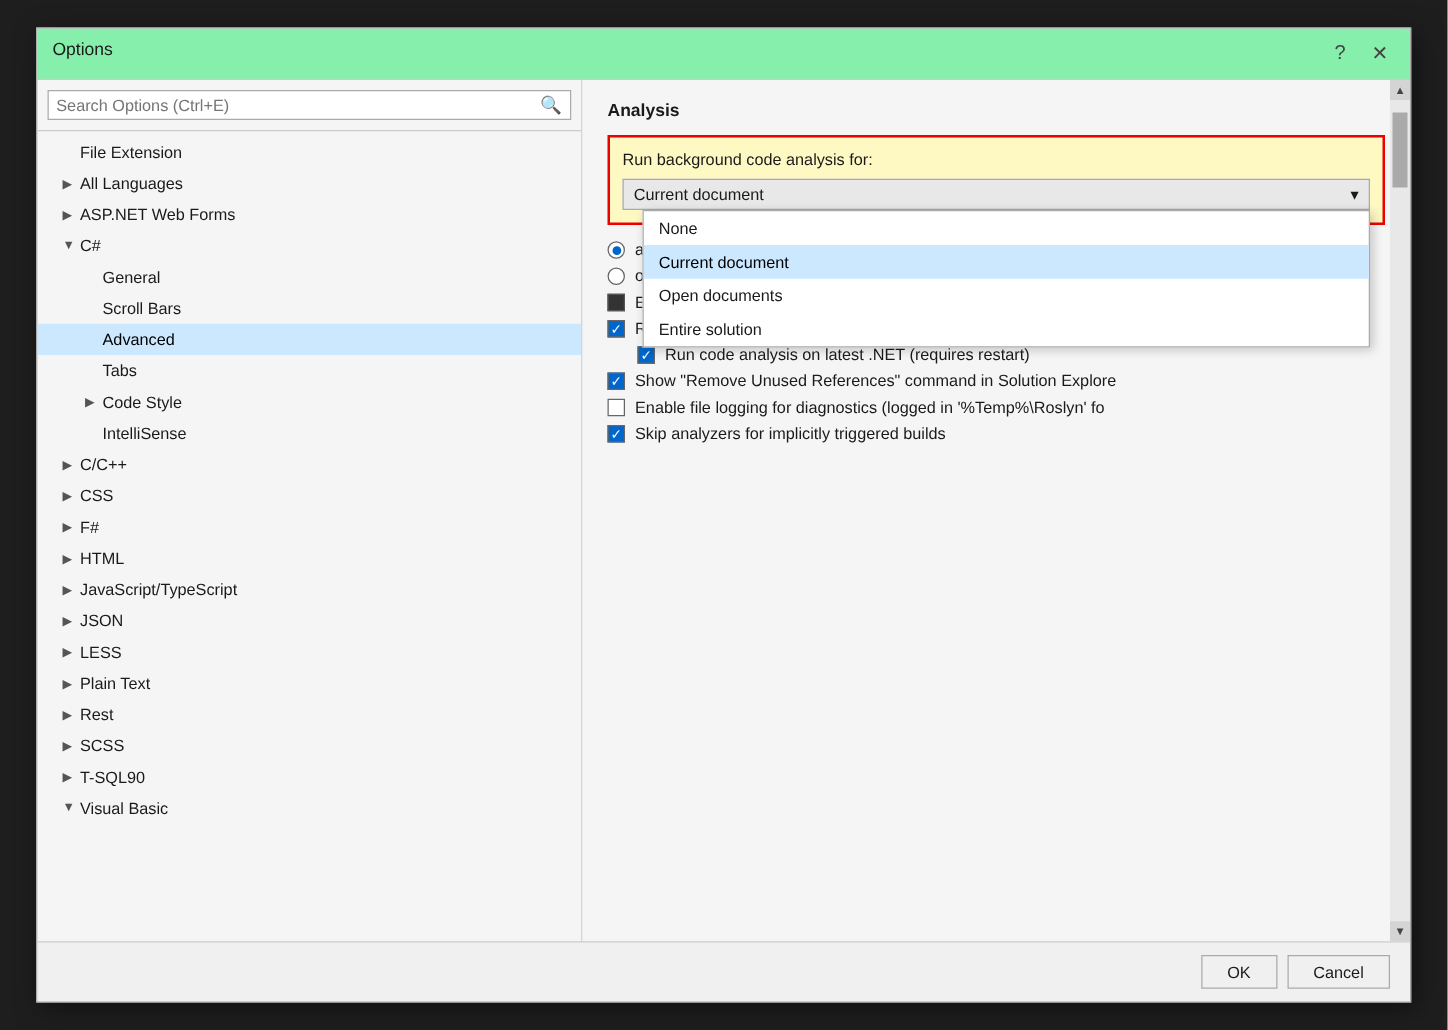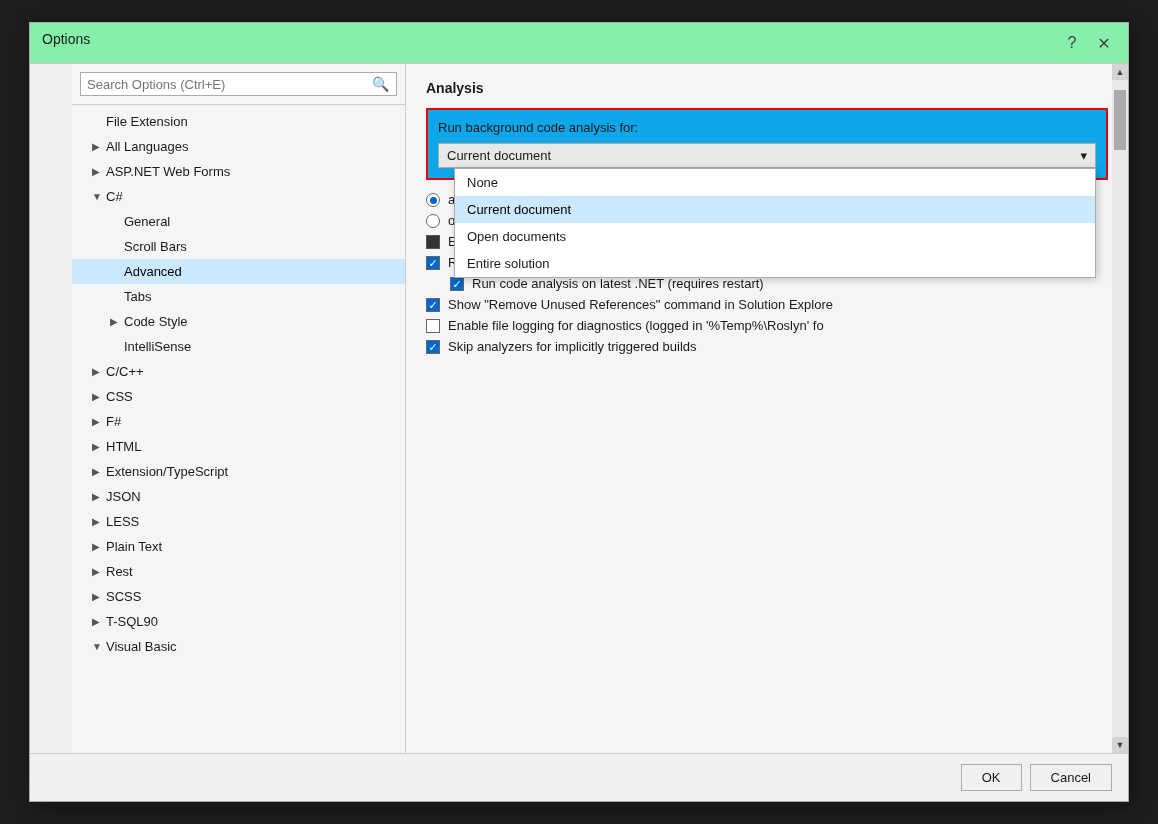--- a/index.html
+++ b/index.html
@@ -50,27 +50,26 @@
       display: flex;
       align-items: center;
       justify-content: center;
     }
     .dialog-body {
       display: flex;
       flex: 1;
       overflow: hidden;
     }
     .sidebar {
-      width: 334px;
+      width: 436px;
       background: #f5f5f5;
       border-right: 1px solid #ccc;
       display: flex;
       flex-direction: column;
       overflow: hidden;
-      margin-left: 42px;
     }
     .search-box {
       padding: 8px;
       border-bottom: 1px solid #ccc;
     }
     .search-input-wrapper {
       display: flex;
       align-items: center;
       border: 1px solid #aaa;
       background: white;
@@ -172,21 +171,21 @@
       background: #aaa;
       margin: 0 2px;
       position: absolute;
       top: 10px;
     }
     
     .dropdown-section {
       border: 2px solid #e00;
       padding: 10px;
       margin-bottom: 12px;
-      background: #0ea5e9;
+      background: #fef9c3;
     }
     .dropdown-label {
       font-size: 13px;
       color: #1a1a1a;
       margin-bottom: 8px;
     }
     .dropdown-trigger {
       display: flex;
       align-items: center;
       justify-content: space-between;
@@ -402,21 +401,21 @@
           </div>
           <div class="tree-item">
             <div class="tree-item-row indent-1">
               <span class="expand-arrow">▶ </span>
               <span>HTML</span>
             </div>
           </div>
           <div class="tree-item">
             <div class="tree-item-row indent-1">
               <span class="expand-arrow">▶ </span>
-              <span>Extension/TypeScript</span>
+              <span>JavaScript/TypeScript</span>
             </div>
           </div>
           <div class="tree-item">
             <div class="tree-item-row indent-1">
               <span class="expand-arrow">▶ </span>
               <span>JSON</span>
             </div>
           </div>
           <div class="tree-item">
             <div class="tree-item-row indent-1">

